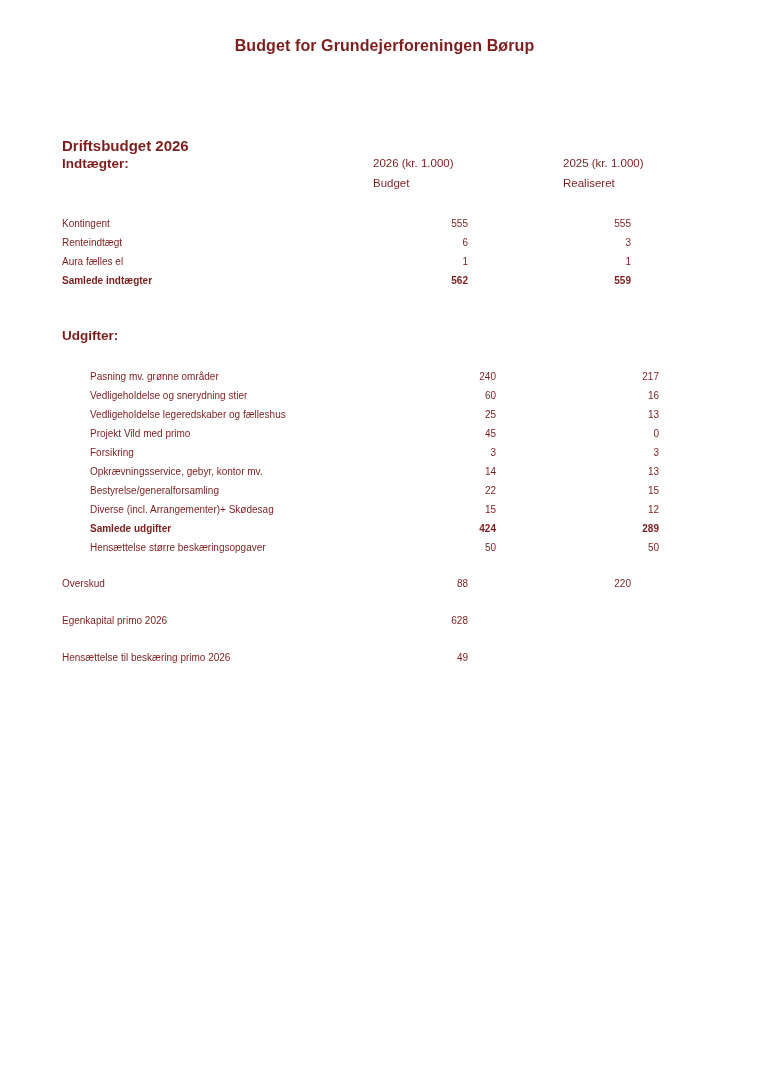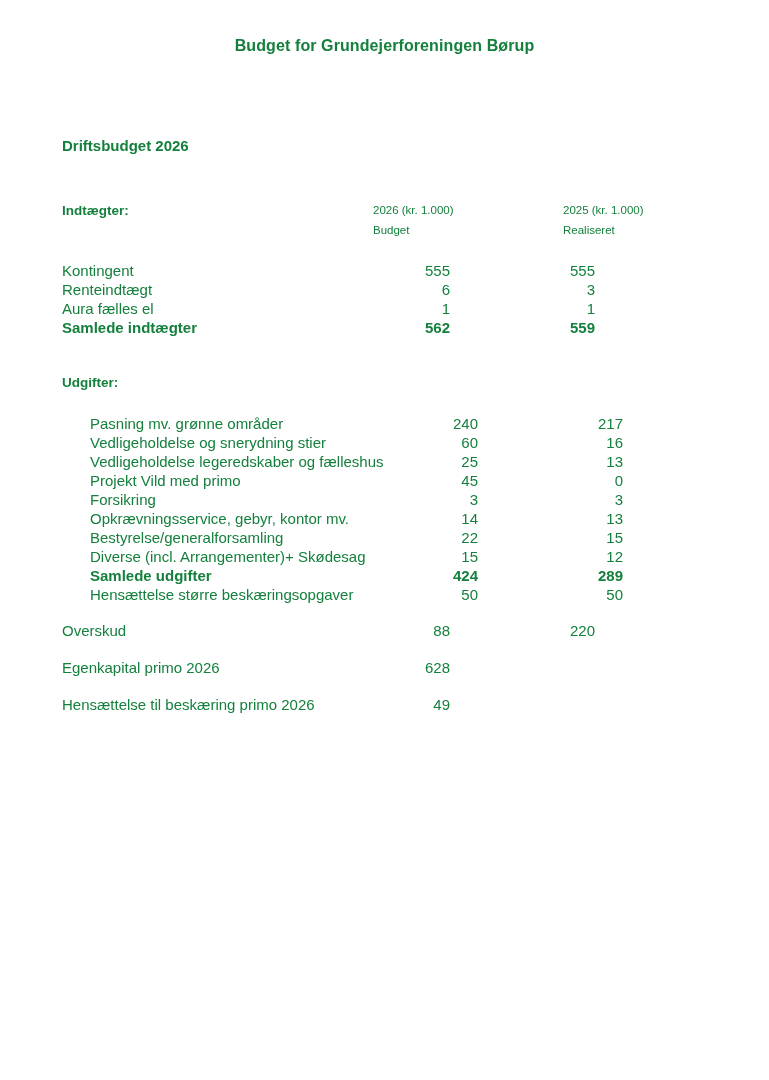--- a/index.html
+++ b/index.html
@@ -5,21 +5,21 @@
   html, body {
     margin: 0;
     padding: 0;
     background: #ffffff;
   }
   .page {
     position: relative;
     width: 769px;
     height: 1080px;
     background: #ffffff;
-    color: #15803d;
+    color: #7f1d1d;
     font-family: "Liberation Sans", sans-serif;
     overflow: hidden;
     box-sizing: border-box;
   }
   .content {
     padding: 0 62px;
   }
   .doc-title {
     margin-top: 36px;
     height: 20px;
@@ -36,29 +36,29 @@
     font-weight: bold;
     text-align: left;
     line-height: 19px;
   }
   
   .row {
     display: grid;
     grid-template-columns: 311px 77px 160px;
     height: 19px;
     line-height: 19px;
-    font-size: 15px;
+    font-size: 10px;
+    gap: 18px;
   }
   .row .c-label   { text-align: left;  white-space: nowrap; }
   .row .c-2026    { text-align: right; }
   .row .c-2025    { text-align: right; padding-right: 15px; }
   .row.bold       { font-weight: bold; }
 
   .table-head {
-    margin-top: 47px;
   }
   .head-row1 {
     display: grid;
     grid-template-columns: 311px 77px 160px;
     height: 21px;
     line-height: 17px;
     align-items: start;
   }
   .head-row2 {
     display: grid;

